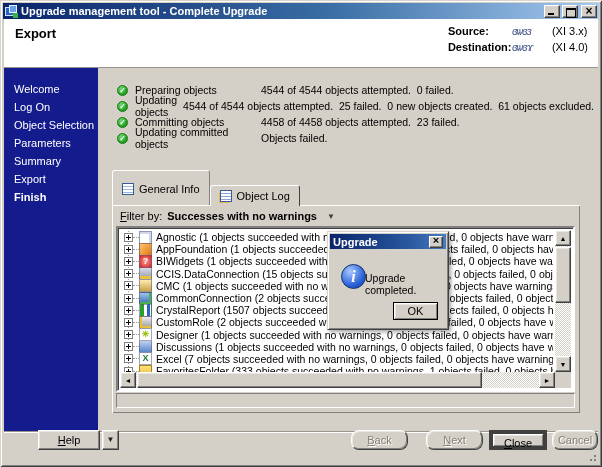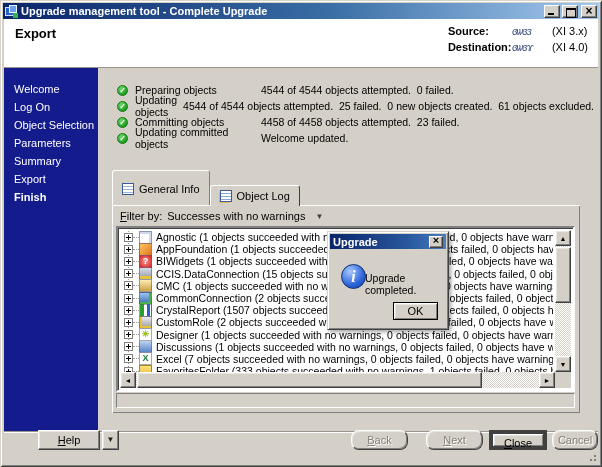--- a/index.html
+++ b/index.html
@@ -56,21 +56,21 @@
     border:1px solid; border-color:#fff #808080 #808080 #fff; border-bottom:none; border-radius:3px 3px 0 0; font-size:11px; cursor:default; }
   .tab.active { height:21px; font-size:11px; border-color:#fff #404040 transparent #fff; position:relative; z-index:3;margin-top:33px; }
   .tabicon { width:12px; height:12px; flex:none; border:1px solid #3a5a9a;
     background:repeating-linear-gradient(180deg,#fff 0 2px,#9ab4e0 2px 3px); }
   .tabicon.log { background:repeating-linear-gradient(180deg,#fff 0 2px,#88a8dc 2px 3px); box-shadow:-2px 2px 0 -1px #e8b84a; }
 
   
   .panel { position:absolute; left:112px; top:205px; width:468px; height:208px; background:#d4d0c8;
     box-shadow: inset 1px 1px 0 #ffffff, inset -1px -1px 0 #808080; z-index:2; }
   .filter-row { position:absolute; left:8px; top:5px; display:flex; align-items:center; font-size:11px; }
-  .filter-value { margin-left:5px; }
+  .filter-value { margin-left:5px;font-weight:bold; }
   .filter-arrow { margin-left:10px; font-size:8px; color:#404040; }
 
   .listbox { position:absolute; left:4px; top:21px; width:459px; height:166px; background:#fff;
     border:2px solid; border-color:#808080 #fff #fff #808080; box-shadow: inset 1px 1px 0 #404040; }
   .treerows { position:absolute; left:3px; top:3px; right:20px; bottom:18px; overflow:hidden;
     background-image:repeating-linear-gradient(180deg,#9a9a9a 0 1px,transparent 1px 3px);
     background-size:1px 100%; background-position:7px 0; background-repeat:no-repeat; }
   .trow { display:flex; align-items:center; height:12.2px; white-space:nowrap; overflow:hidden; font-size:10.5px; }
   .expander { width:9px; height:9px; flex:none; border:1px solid #808080; background:#fff; position:relative; margin-left:3px; }
   .expander::before { content:""; position:absolute; left:1px; top:3px; width:5px; height:1px; background:#000; }
@@ -203,21 +203,21 @@
       <span class="sdetail">4544 of 4544 objects attempted.  25 failed.  0 new objects created.  61 objects excluded.</span>
     </div>
     <div class="srow">
       <span class="check"></span>
       <span class="slabel">Committing objects</span>
       <span class="sdetail">4458 of 4458 objects attempted.  23 failed.</span>
     </div>
     <div class="srow">
       <span class="check"></span>
       <span class="slabel">Updating committed objects</span>
-      <span class="sdetail">Welcome updated.</span>
+      <span class="sdetail">Objects failed.</span>
     </div>
   </div>
 
   <div class="tabs">
     <div class="tab">
       <span class="tabicon"></span>
       <span>General Info</span>
     </div>
     <div class="tab active">
       <span class="tabicon log"></span>

